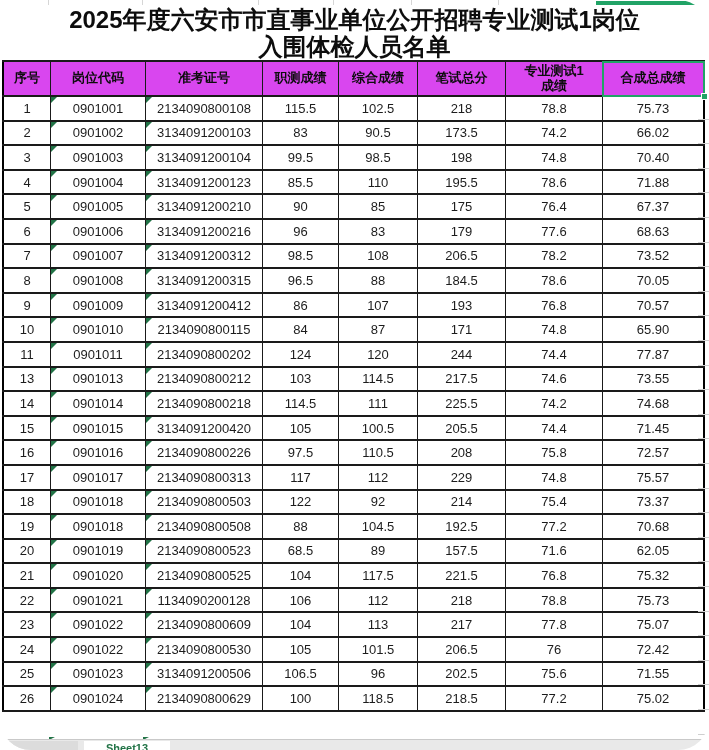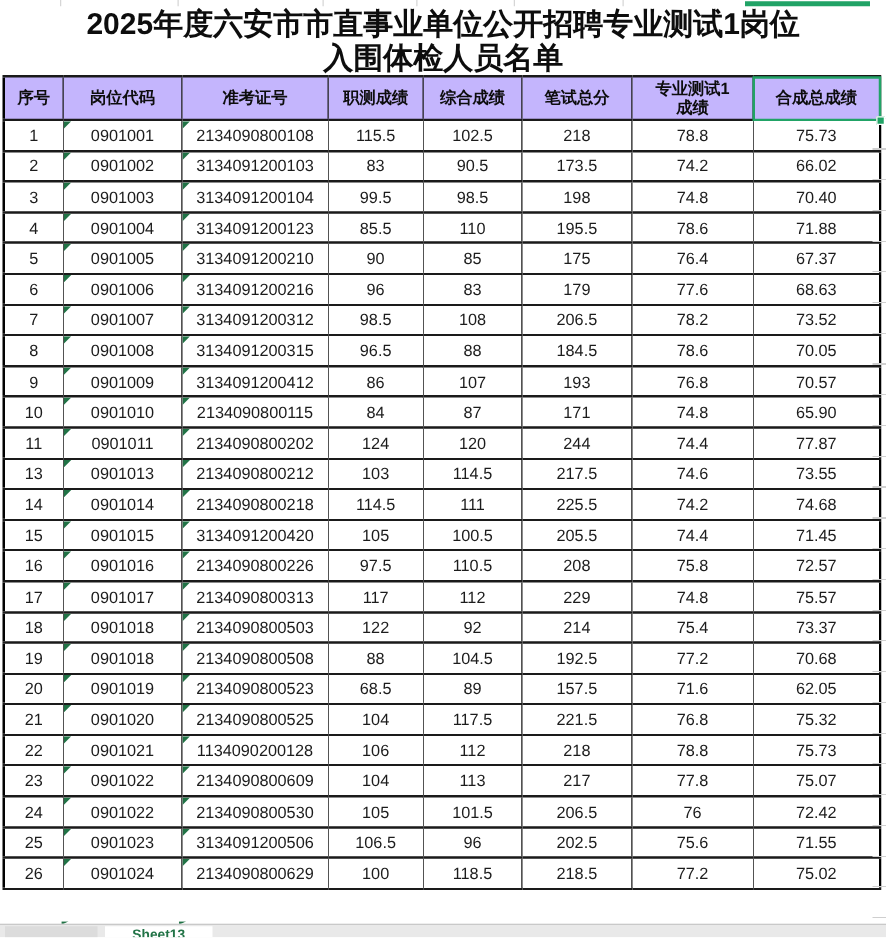--- a/index.html
+++ b/index.html
@@ -3,20 +3,21 @@
 <meta charset="utf-8">
 <style>
   html,body{margin:0;padding:0;background:#fff;}
   .screen{
     position:relative;
     width:709px;height:750px;
     overflow:hidden;
     background:#fff;
     font-family:"Liberation Sans","DejaVu Sans",sans-serif;
     color:#111;
+    border-radius:31px;
   }
   
   .top-strip{position:relative;height:5px;background:#fff;}
   .top-strip .tick{position:absolute;top:0;width:1px;height:5px;background:#d6d6d6;}
   .sel-col-topbar{position:absolute;top:1px;left:596px;width:100px;height:4px;}
 
   .title-area{
     height:55px;
     display:flex;flex-direction:column;justify-content:center;
     text-align:center;
@@ -28,21 +29,21 @@
     border-collapse:collapse;table-layout:fixed;width:694px;
     border:2px solid #000;
   }
   .xtable th,.xtable td{
     border:1px solid #1a1a1a;border-bottom-width:2px;
     padding:0;text-align:center;vertical-align:middle;
   }
   .xtable thead tr{height:35px;}
   .xtable thead th{
     border-top-width:2px;font-weight:bold;font-size:13px;
-    white-space:pre-line;line-height:1.15;background:#c4b5fd;color:#0d0d0d;
+    white-space:pre-line;line-height:1.15;background:#d946ef;color:#0d0d0d;
   }
   .xtable tbody tr{height:24.6px;}
   .xtable td{font-size:13px;color:#1c1c1c;position:relative;background:#fff;overflow:hidden;}
   .xtable th:nth-child(1){width:46px;}
   .xtable th:nth-child(2){width:94px;}
   .xtable th:nth-child(3){width:116px;}
   .xtable th:nth-child(4){width:75px;}
   .xtable th:nth-child(5){width:78px;}
   .xtable th:nth-child(6){width:87px;text-align:center;}
   .xtable th:nth-child(7){width:96px;}

